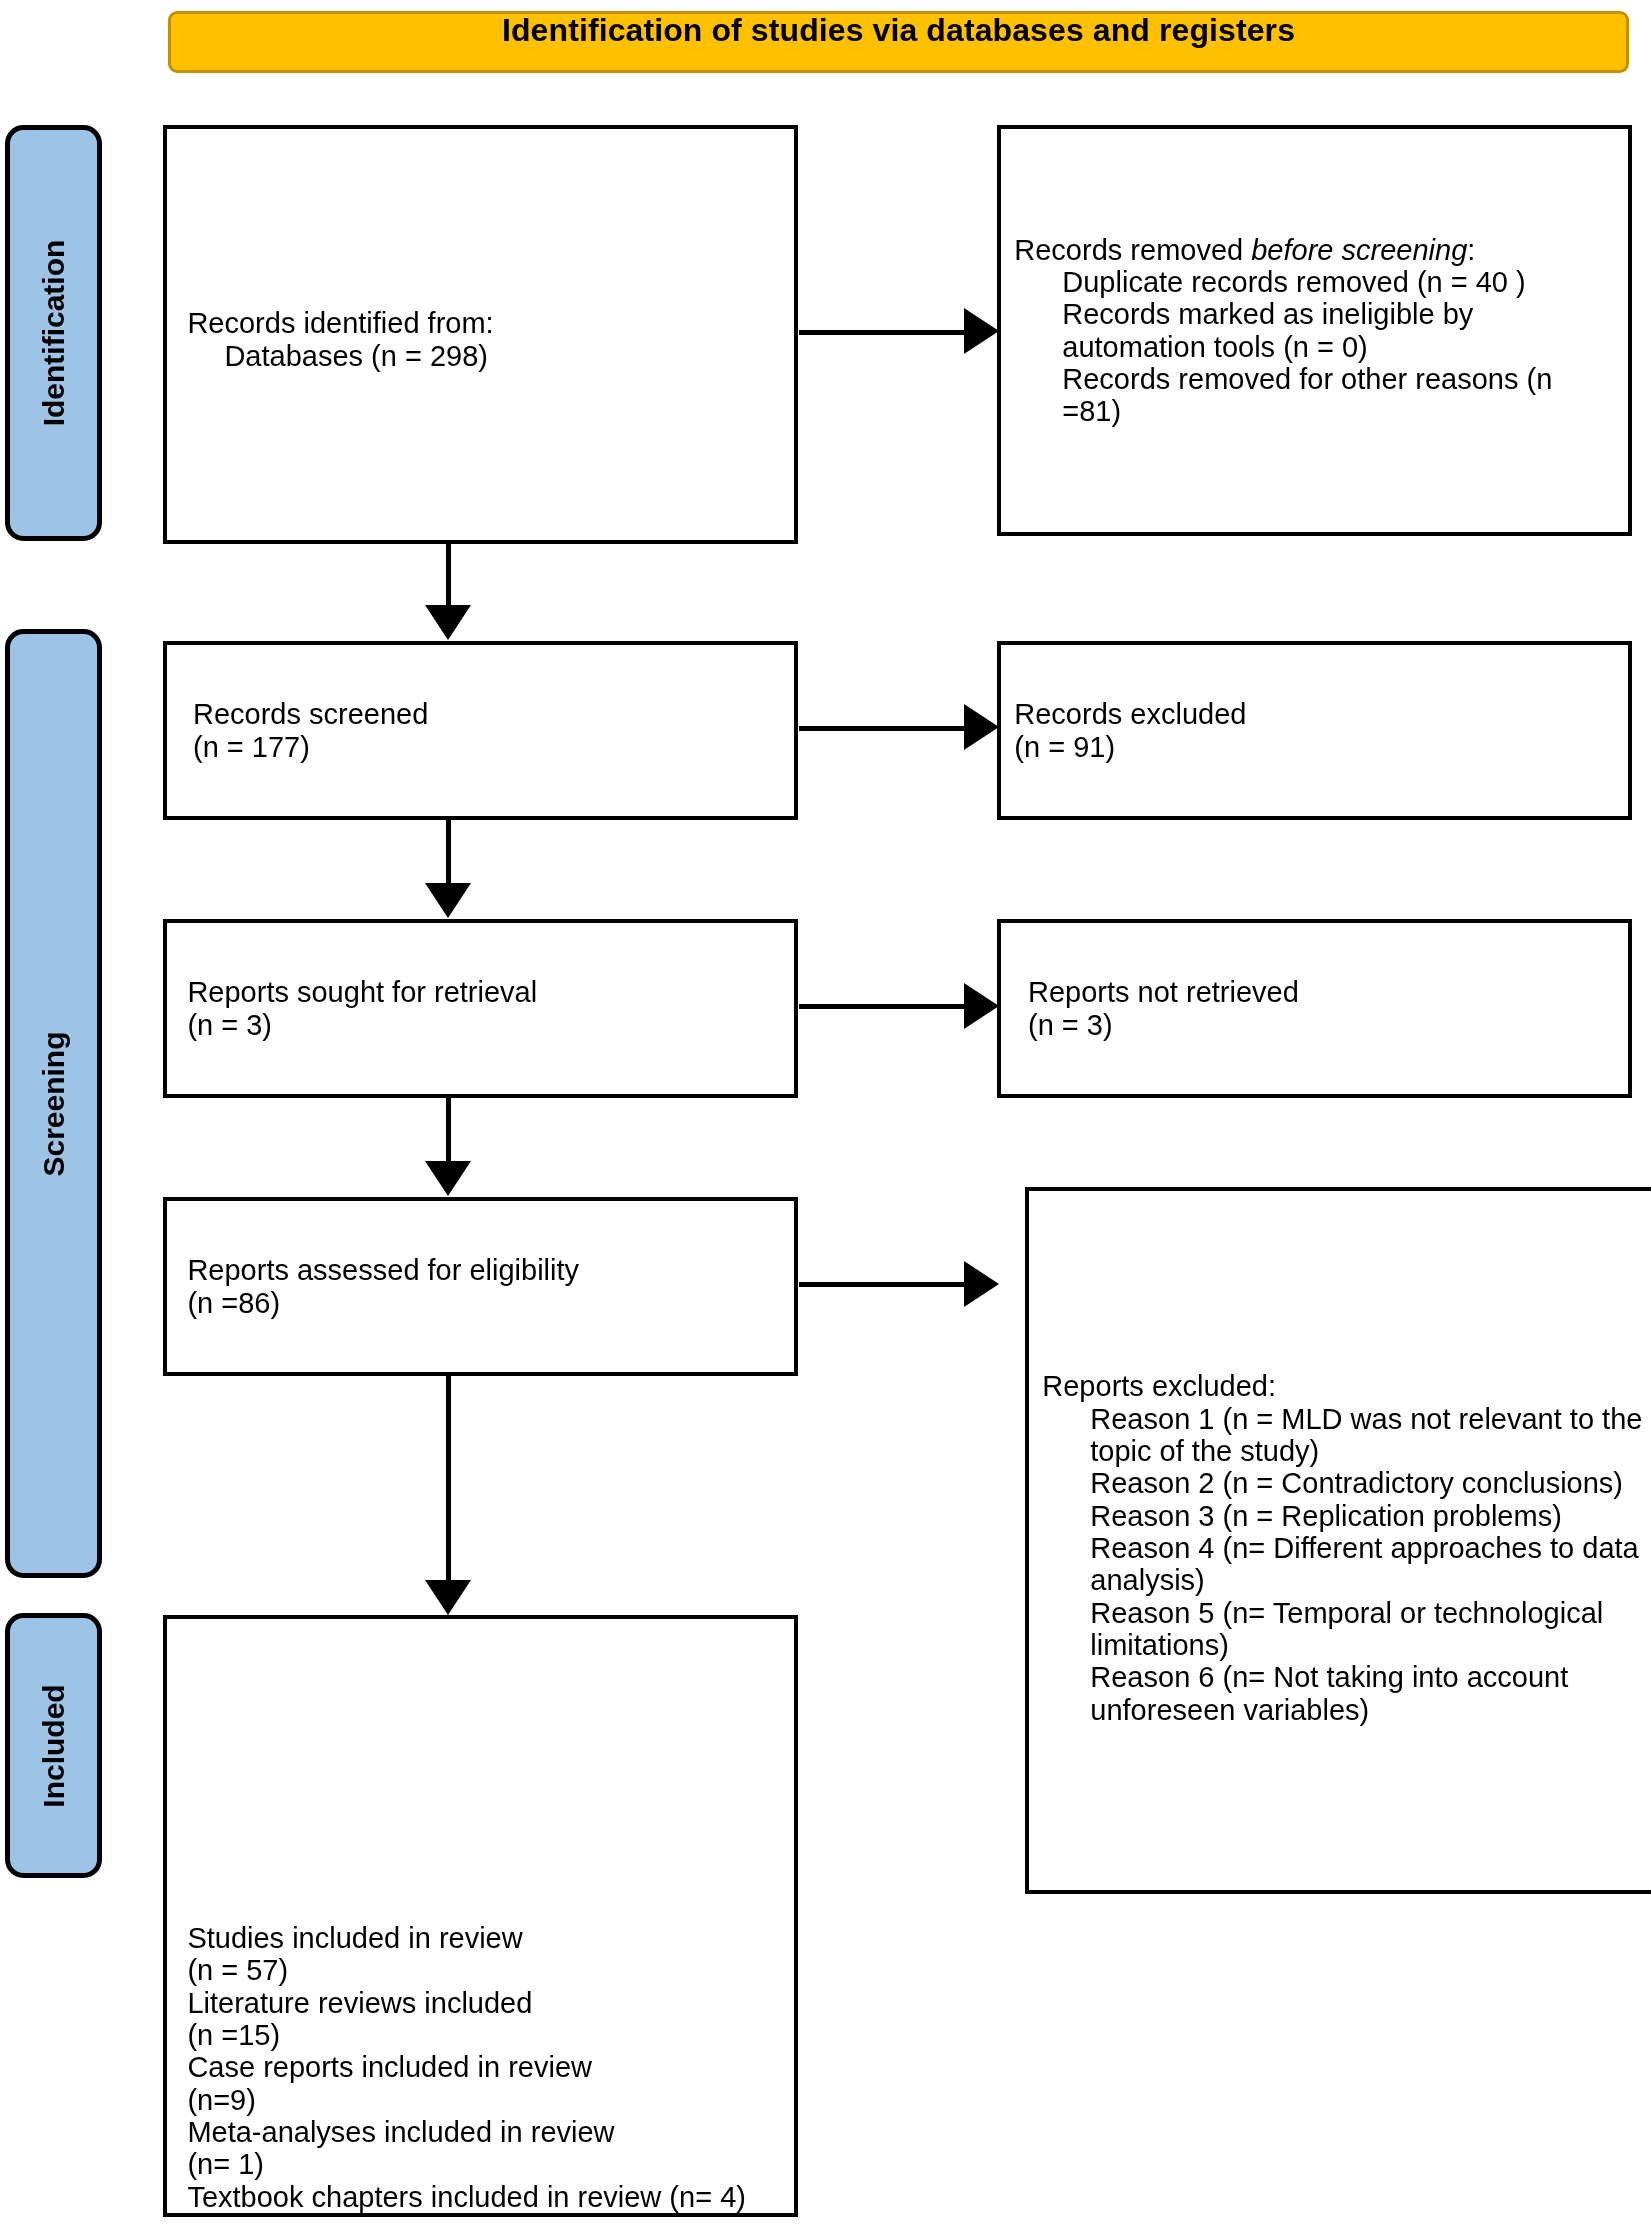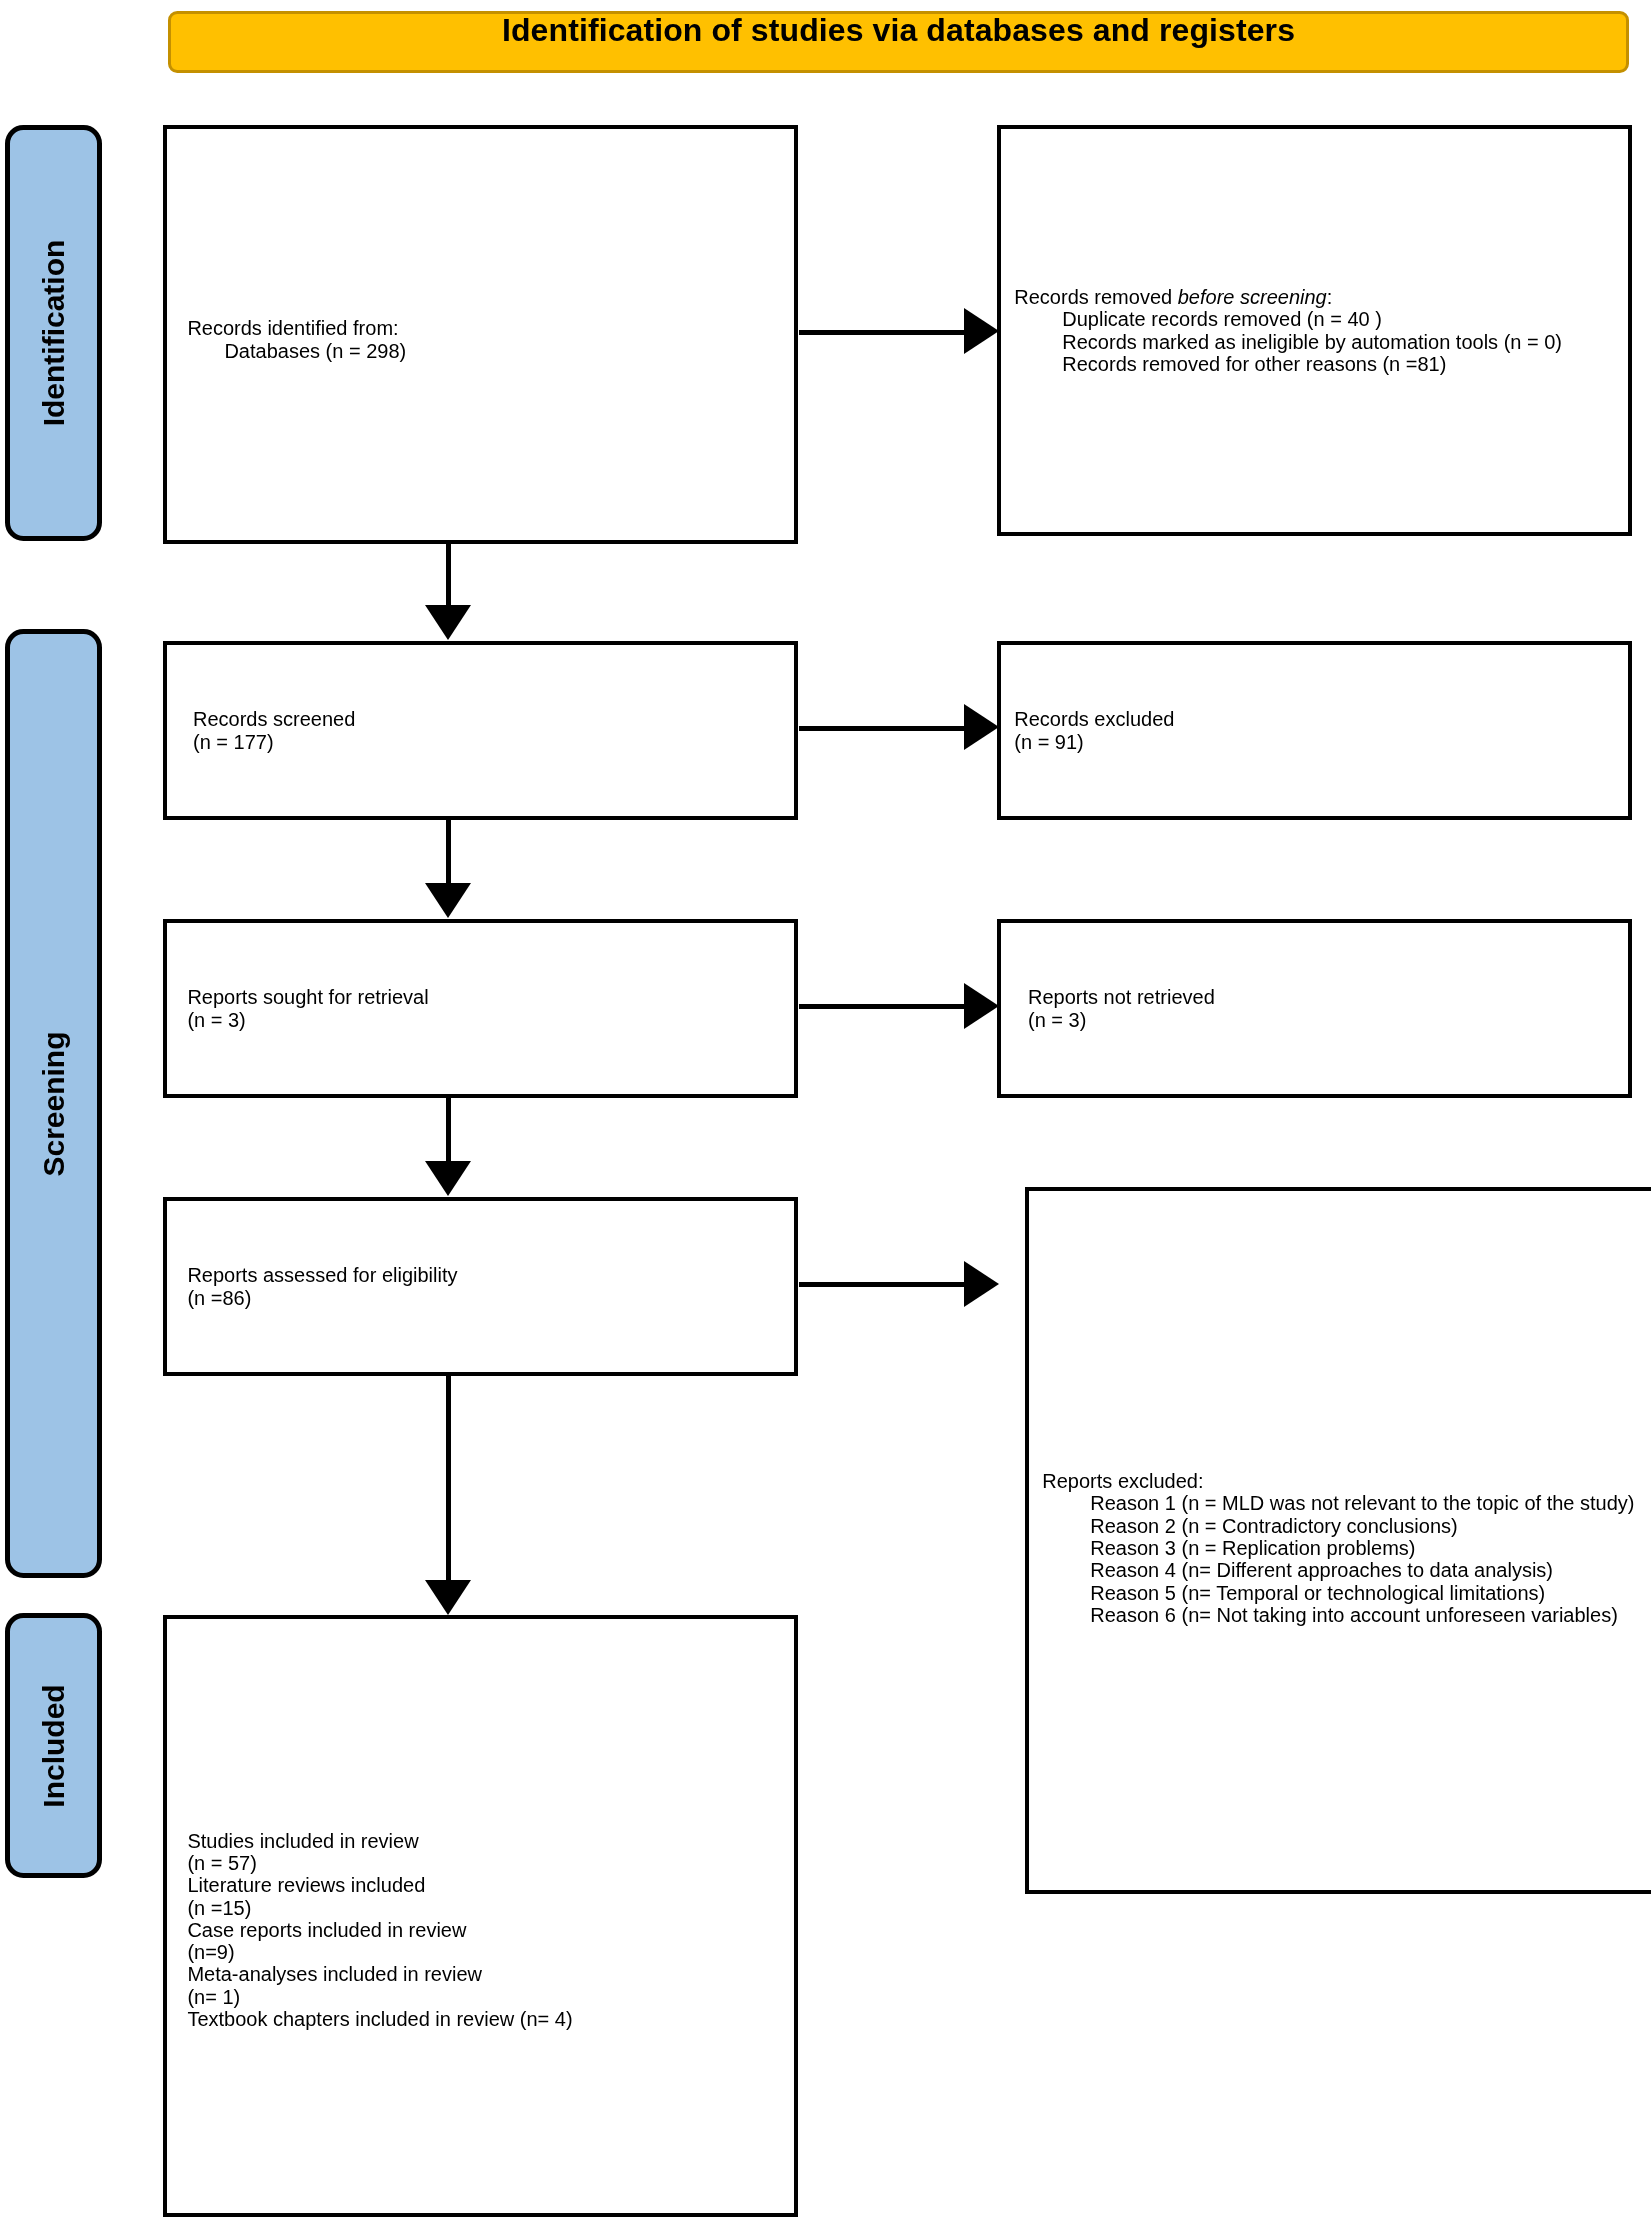--- a/index.html
+++ b/index.html
@@ -66,21 +66,21 @@
     display:flex;
     align-items:center;
   }
   .box .inner{
     width:100%;
     padding:0 13.3px;
     box-sizing:border-box;
   }
   .box p{
     margin:0;
-    font-size:20px;
+    font-size:29px;
     line-height:1.115;
     white-space:pre-wrap;
   }
   .box p.ind{ padding-left:48px; }
   .box p em{ font-style:italic; }
 
   
   .box.b1 .inner{ padding-left:20.4px;margin-top:10px; }
   .box.b1 p.ind{ padding-left:37px; }
 
@@ -211,21 +211,21 @@
       <p class="ind">Reason 3 (n = Replication problems)</p>
       <p class="ind">Reason 4 (n= Different approaches to data analysis)</p>
       <p class="ind">Reason 5 (n= Temporal or technological limitations)</p>
       <p class="ind">Reason 6 (n= Not taking into account unforeseen variables)</p>
     </div>
   </div>
 
   <div class="vline" style="left:446px;top:1376px;height:207px;"></div>
   <div class="arrow-down" style="left:425px;top:1580px;"></div>
 
-  <div class="box" style="left:163px;top:1615px;width:635px;height:602px;align-items:center;">
+  <div class="box" style="left:163px;top:1615px;width:635px;height:602px;align-items:flex-end;">
     <div class="inner" style="padding-left:20.4px;padding-top:28px;">
       <p>Studies included in review</p>
       <p>(n = 57)</p>
       <p>Literature reviews included</p>
       <p>(n =15)</p>
       <p>Case reports included in review</p>
       <p>(n=9)</p>
       <p>Meta-analyses included in review</p>
       <p>(n= 1)</p>
       <p>Textbook chapters included in review (n= 4)</p>

